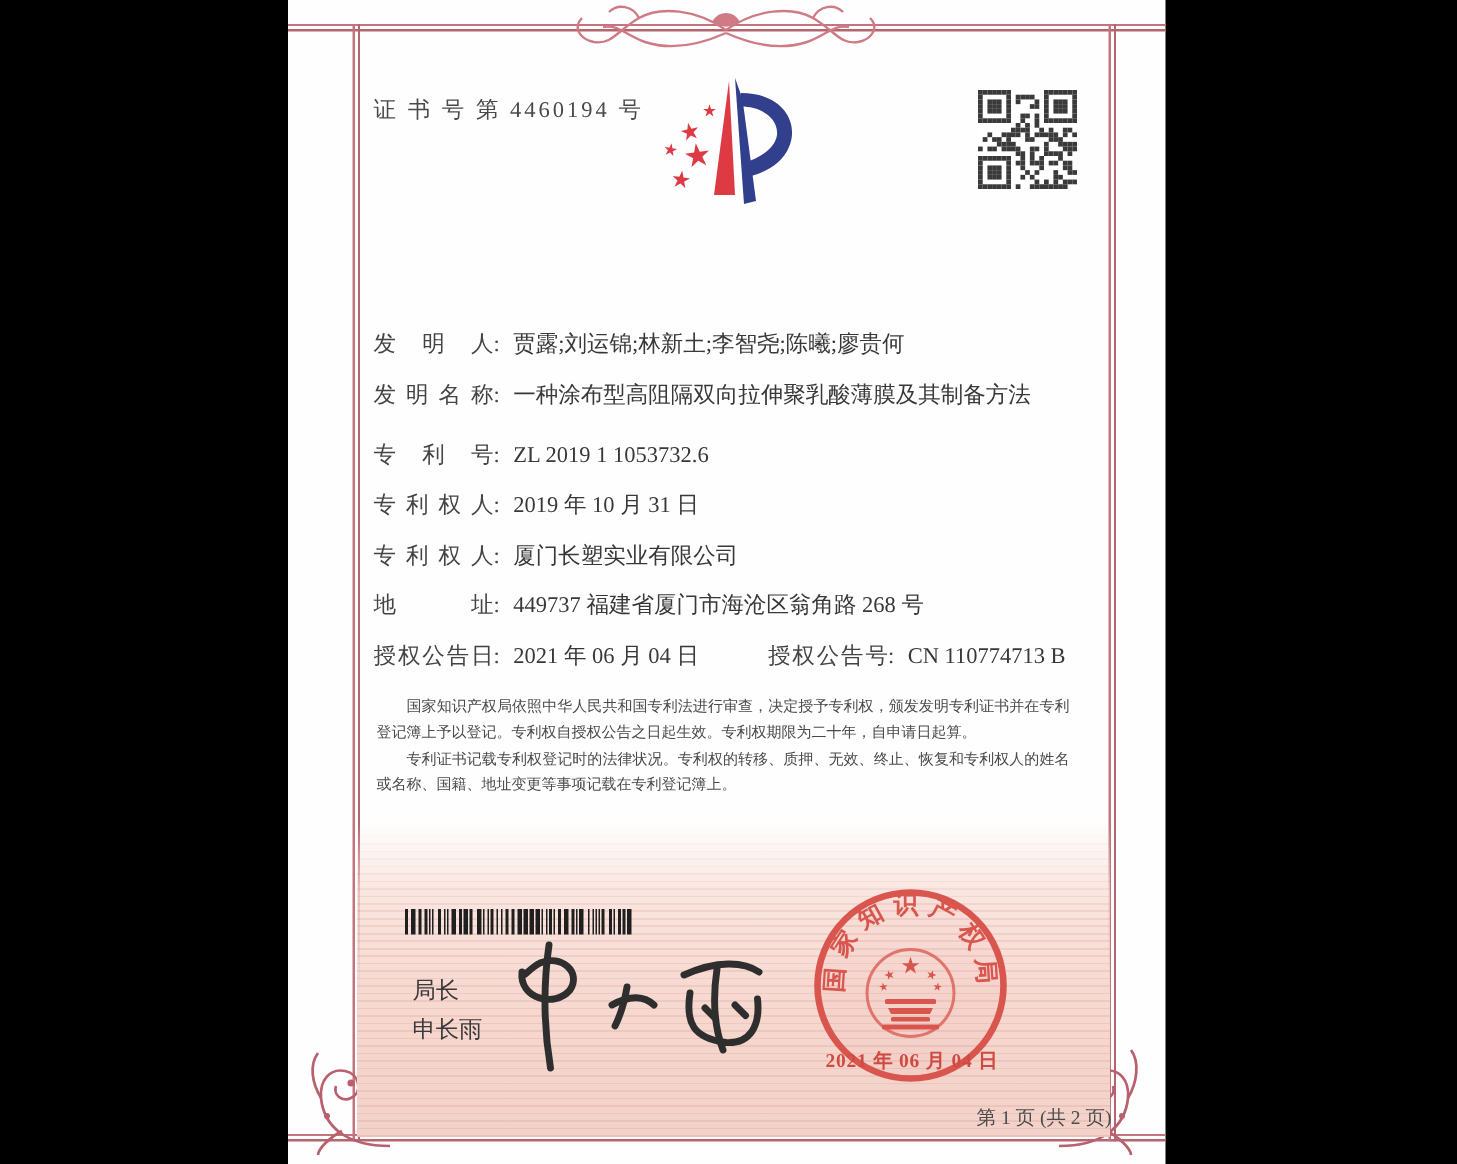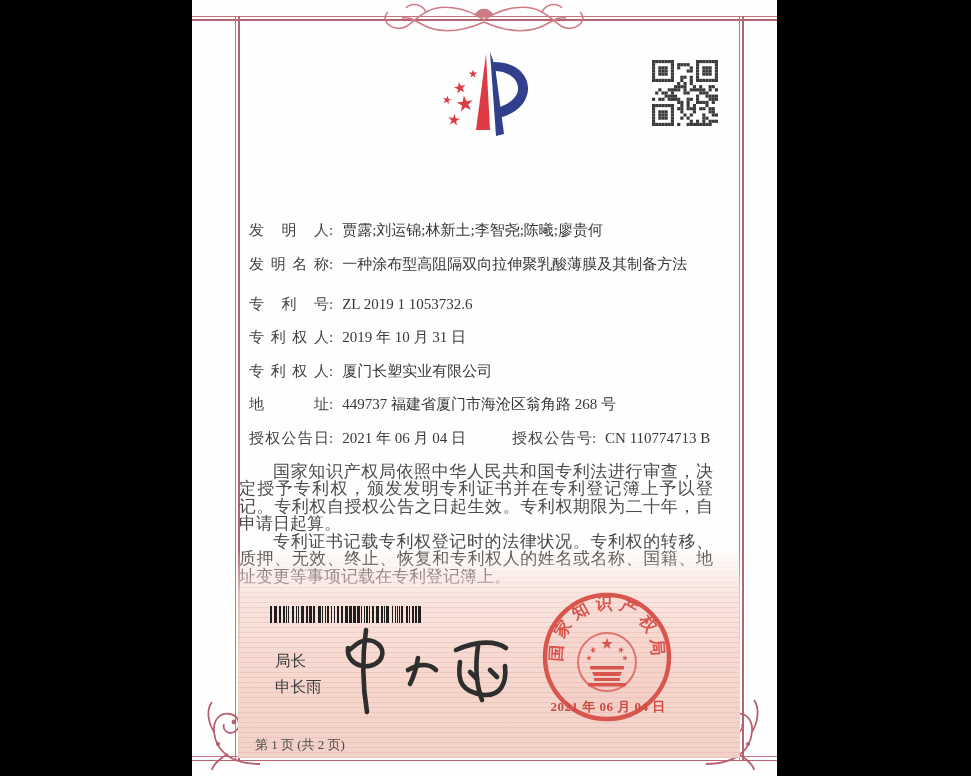--- a/index.html
+++ b/index.html
@@ -15,38 +15,38 @@
   .title{position:absolute;left:45px;top:142px;width:504px;text-align:center;
          font-size:30px;color:#5e5e5e;letter-spacing:18px;text-indent:18px;font-weight:500;}
   .content{position:absolute;left:57px;top:220px;width:466px;color:#3f3f3f;}
   .field-row{font-size:15px;line-height:20px;margin-bottom:13.5px;white-space:nowrap;}
   .field-row.first{margin-bottom:20px;}
   .jlabel{display:inline-block;width:80px;text-align:justify;text-align-last:justify;color:#444;}
   .colon{margin-right:9px;color:#444;}
   .fvalue{color:#383838;}
   .grant-row{display:flex;gap:46px;font-size:15px;line-height:20px;margin-bottom:12px;}
   .paras{margin-top:15px;width:474px;margin-left:-10px;color:#4a4a4a;}
-  .paras p{margin:0;font-size:17px;line-height:17.6px;text-indent:2em;text-align:justify;}
+  .paras p{margin:0;font-size:10px;line-height:17.6px;text-indent:2em;text-align:justify;padding-left:12px;}
   
   .pink-zone{position:absolute;left:46px;right:37px;top:548px;bottom:18px;
      background:linear-gradient(180deg,rgba(250,231,225,0) 0%,rgba(248,222,214,.75) 22%,#f6d9d0 55%,#f2d1c8 100%);}
   .pink-zone::after{content:"";position:absolute;inset:0;
      background:repeating-linear-gradient(0deg,rgba(193,105,95,.14) 0 1px,rgba(0,0,0,0) 1px 5px);
      -webkit-mask-image:linear-gradient(180deg,transparent 0,black 30%);
      mask-image:linear-gradient(180deg,transparent 0,black 30%);}
   .barcode{position:absolute;left:78px;top:606px;width:152px;height:17px;display:flex;align-items:stretch;}
   .barcode div{background:#1f1f1f;}
   .barcode div.g{background:transparent;}
   .signer{position:absolute;left:83px;top:648px;font-size:15.5px;color:#3a3a3a;line-height:26px;}
   .signature{position:absolute;left:138px;top:618px;}
   .seal{position:absolute;left:336px;top:578px;}
   .seal-date{position:absolute;left:348px;top:698px;width:136px;text-align:center;
              font-size:13px;color:#cf4a42;font-weight:bold;letter-spacing:.5px;}
-  .footer{position:absolute;left:45px;top:736px;width:504px;text-align:left;
-          font-size:13px;color:#4c4c4c;padding-left:18px;}
+  .footer{position:absolute;left:45px;top:736px;width:504px;text-align:right;
+          font-size:13px;color:#4c4c4c;}
   .qr{position:absolute;left:460px;top:60px;width:66px;height:66px;background:#fff;}
   .logo{position:absolute;left:246px;top:48px;}
   .flourish{position:absolute;left:176px;top:0px;}
   .corner-orn{position:absolute;}
 </style>
 </head>
 <body>
 
 <div id="stage">
   <div class="page">
@@ -84,20 +84,21 @@
     <svg class="corner-orn" style="left:506px;top:696px;" width="70" height="74" viewBox="0 0 70 74">
       <g stroke="#b8606e" fill="none" stroke-width="1.8" transform="translate(70,0) scale(-1,1)">
         <path d="M62,68 C34,68 18,56 16,36 C15,24 22,16 32,18 C42,20 44,32 36,36 C30,39 24,34 26,28"></path>
         <path d="M16,36 C10,26 8,12 14,4"></path>
         <path d="M30,58 C22,62 14,70 14,74"></path>
         <circle cx="36" cy="26" r="2.4" fill="#b8606e" stroke="none"></circle>
         <circle cx="20" cy="48" r="2" fill="#b8606e" stroke="none"></circle>
       </g>
     </svg>
 
+    <div class="cert-no">证 书 号 第 4460194 号</div>
 
     <svg class="logo" width="96" height="94" viewBox="0 0 96 94">
       <defs>
         <polygon id="star5" points="0,-10 2.25,-3.09 9.51,-3.09 3.63,1.18 5.88,8.09 0,3.82 -5.88,8.09 -3.63,1.18 -9.51,-3.09 -2.25,-3.09"></polygon>
       </defs>
 
       <path d="M52,4 L58,88 L66,86 L57,18 Z" fill="#323f8d"></path>
       <path d="M56,14 C84,14 95,34 88,50 C83,62 70,68 60,70 L59,60 C70,57 79,50 80,42 C81,31 70,23 56,23 Z" fill="#323f8d"></path>
 
       <path d="M48,6 L38,82 L52,82 Z" fill="#dd3a44"></path>

